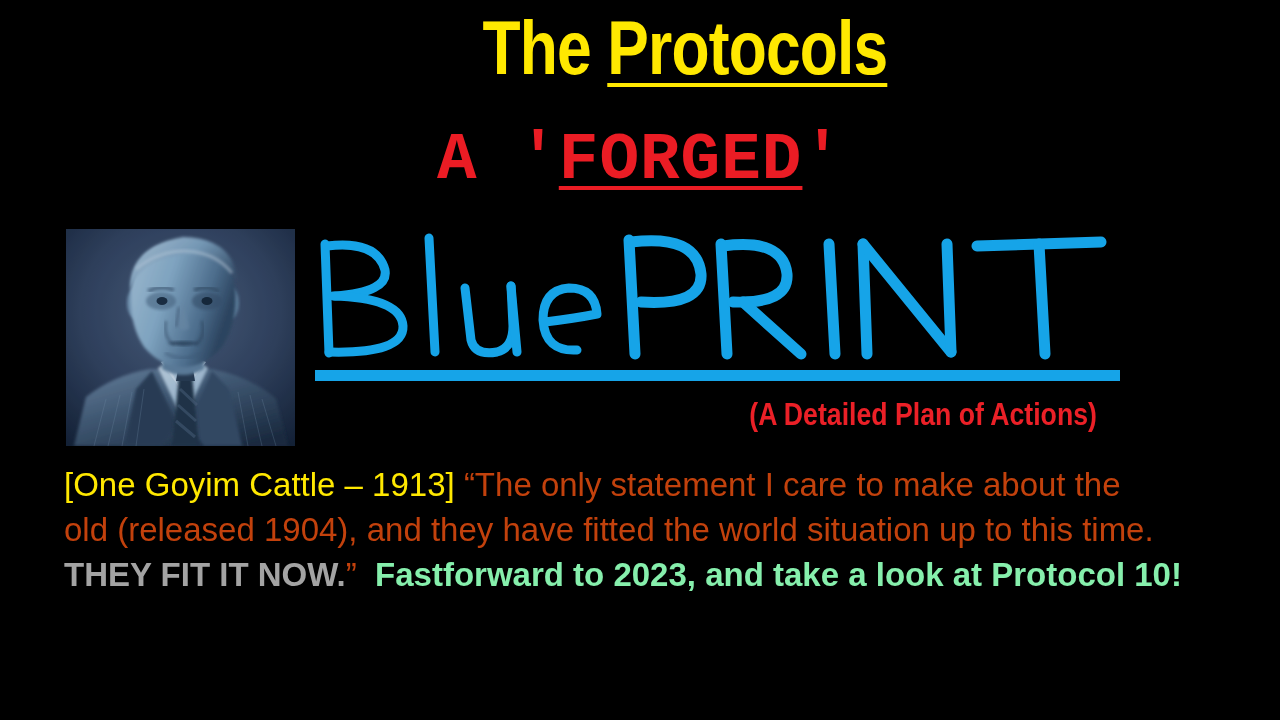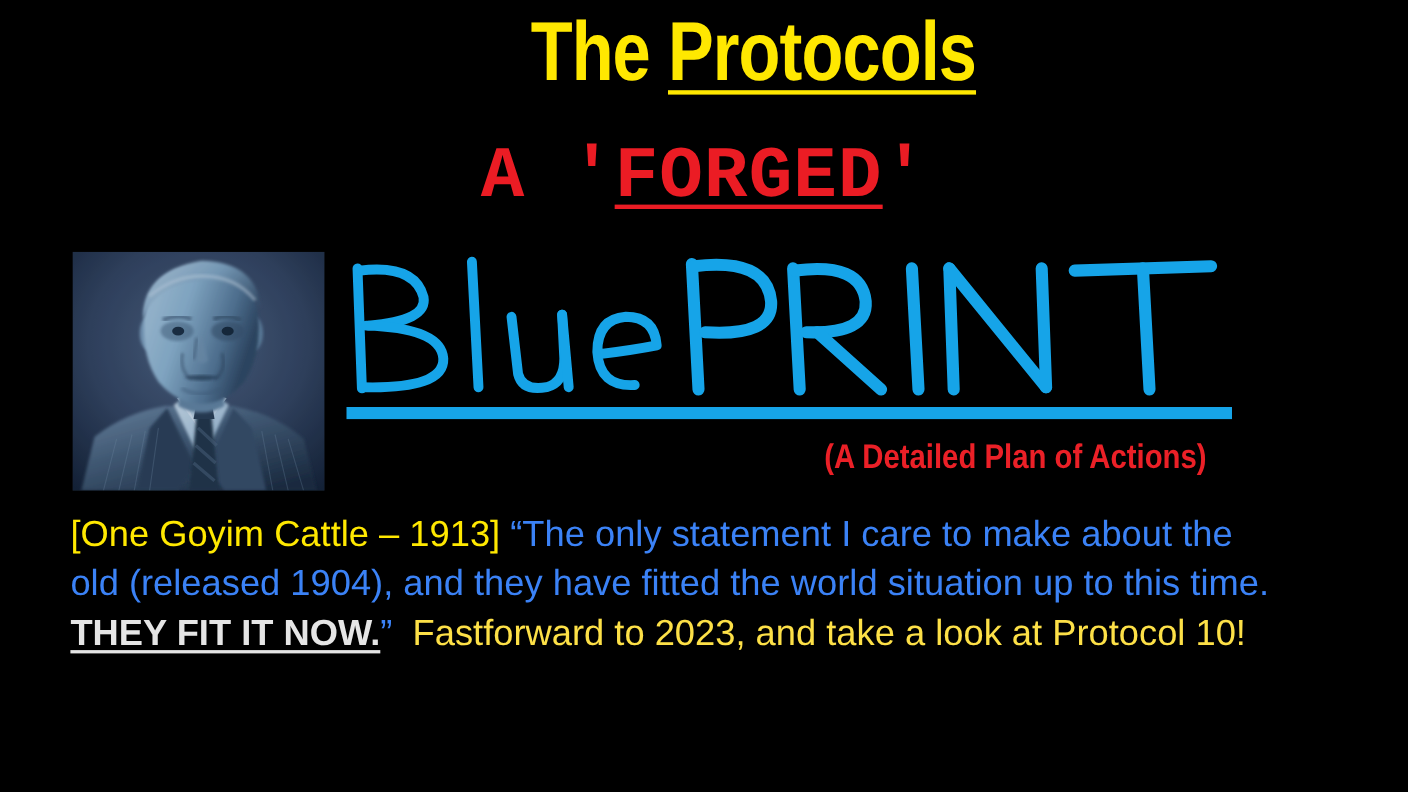--- a/index.html
+++ b/index.html
@@ -140,26 +140,25 @@
     top: 462px;
     width: 1165px;
     font-family: "Liberation Sans Narrow", "Liberation Sans", sans-serif;
     font-size: 33px;
     line-height: 45px;
     color: #FFFFFF;
     letter-spacing: 0px;
   }
   .quote .q-line { white-space: nowrap; }
   .q-yellow { color: #FFE800; }
-  .q-white  { color: #3b82f6; }
-  .q-blue   { color: #fde047; font-weight: normal; }
+  .q-white  { color: #c2410c; }
+  .q-blue   { color: #86efac; font-weight: bold; }
   .q-bold-underline {
-    color: #e5e5e5;
+    color: #a3a3a3;
     font-weight: bold;
-    text-decoration: underline;
     text-decoration-thickness: 3px;
     text-underline-offset: 5px;
   }
 </style>
 </head>
 <body>
 
 <div id="slide">
 
   <div class="title-row">

